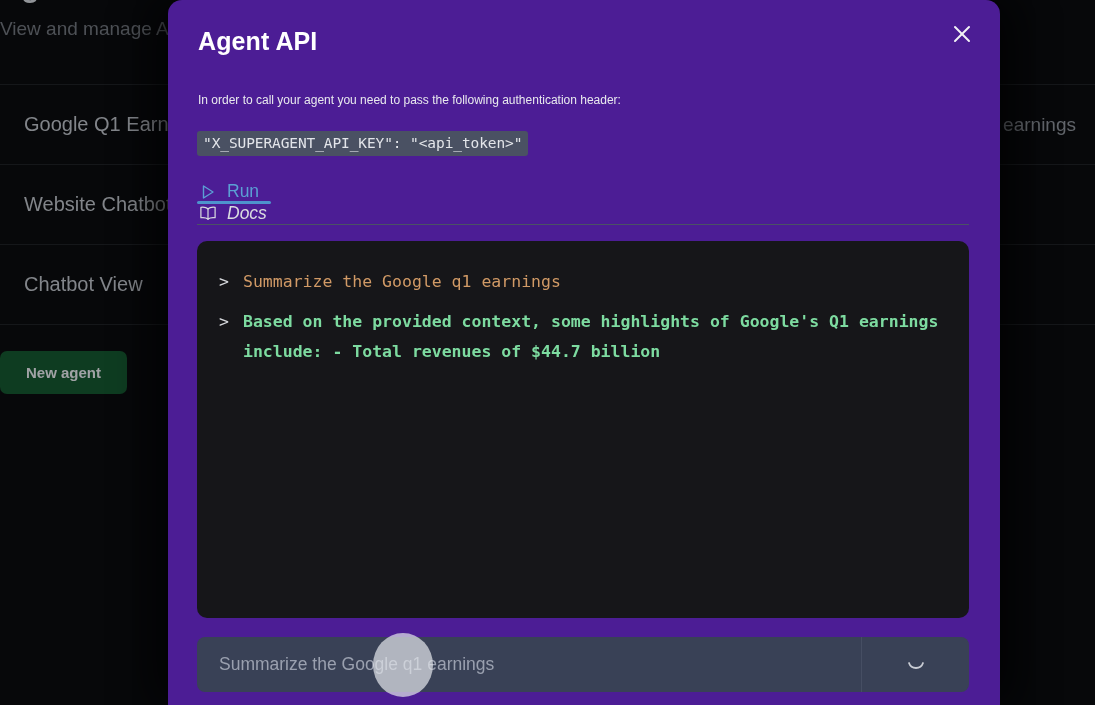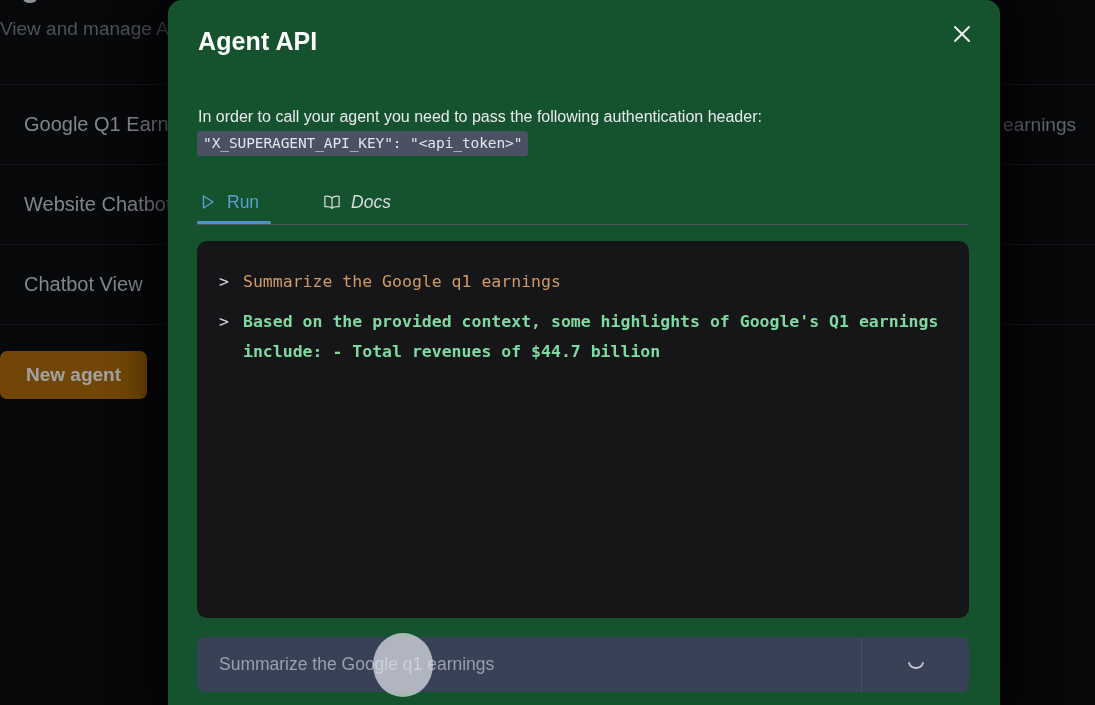--- a/index.html
+++ b/index.html
@@ -66,42 +66,42 @@
     font-size: 20px;
     color: #b9bcc3;
   }
 
   .bg-row-right { color: #8b8f97; font-size: 19px; }
 
   .bg-newbtn {
     margin-top: 26px;
     margin-left: 300px;
     display: inline-block;
-    background: #a16207;
+    background: #14532d;
     color: #e4e6ea;
-    font-size: 19px;
+    font-size: 15px;
     font-weight: 700;
     padding: 13px 26px;
     border-radius: 7px;
   }
 
   #scrim {
     position: absolute;
     inset: 0;
     background: rgba(4,5,8,0.30);
   }
 
   
   #modal {
     position: absolute;
     left: 168px;
     top: 0px;
     width: 832px;
     height: 705px;
-    background: #14532d;
+    background: #4c1d95;
     border-radius: 14px 14px 0 0;
     box-shadow: -14px 0 42px rgba(0,0,0,0.62), 14px 0 42px rgba(0,0,0,0.62);
     overflow: hidden;
   }
 
   .modal-inner {
     position: relative;
     padding: 0 30px;
     height: 100%;
   }
@@ -126,22 +126,22 @@
     align-items: center;
     justify-content: center;
     cursor: pointer;
     color: #f2f3f5;
   }
   #close-btn svg { display: block; }
 
   .modal-desc {
     position: absolute;
     left: 30px;
-    top: 108px;
-    font-size: 16px;
+    top: 93px;
+    font-size: 12px;
     color: #e9eaee;
     white-space: nowrap;
   }
 
   .code-pill {
     position: absolute;
     left: 29px;
     top: 131px;
     background: #4a5163;
     color: #e3e5ea;
@@ -156,20 +156,21 @@
   
   #tabs {
     position: absolute;
     left: 29px;
     top: 181px;
     width: 772px;
     height: 44px;
     border-bottom: 1px solid #4a5264;
     display: flex;
     align-items: flex-start;
+    flex-direction: column;
   }
 
   .tab {
     display: flex;
     align-items: center;
     gap: 10px;
     height: 42px;
     padding: 0 12px 0 2px;
     cursor: pointer;
     font-size: 17.5px;

